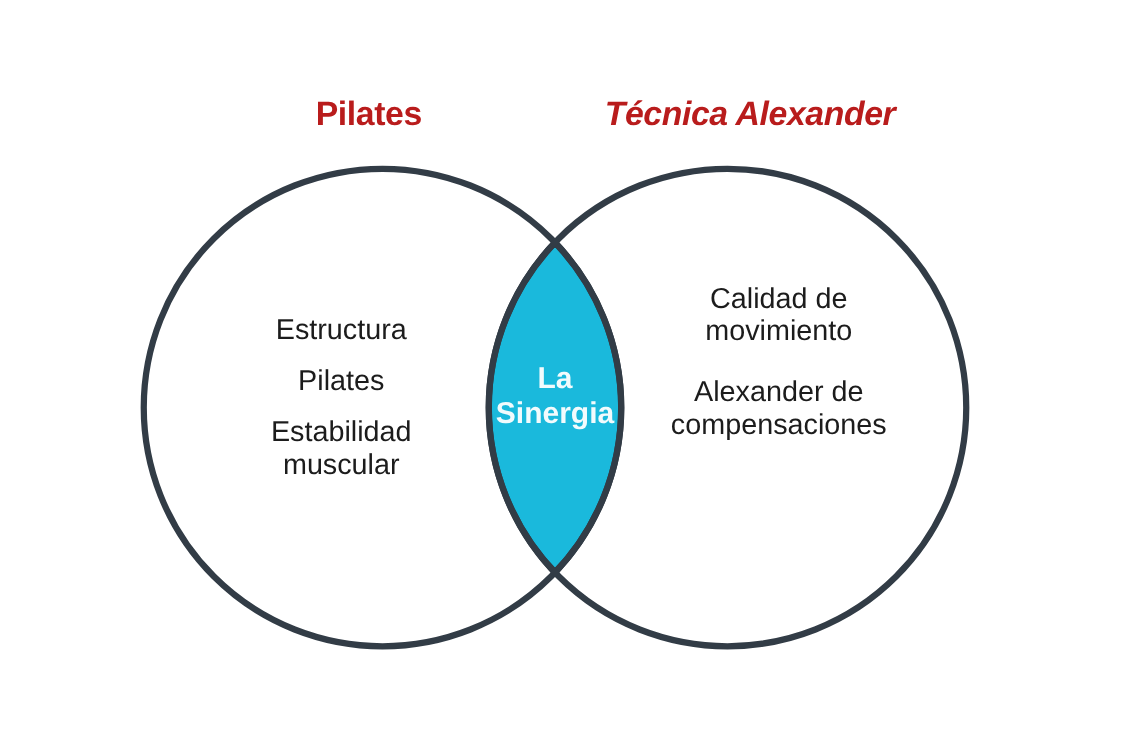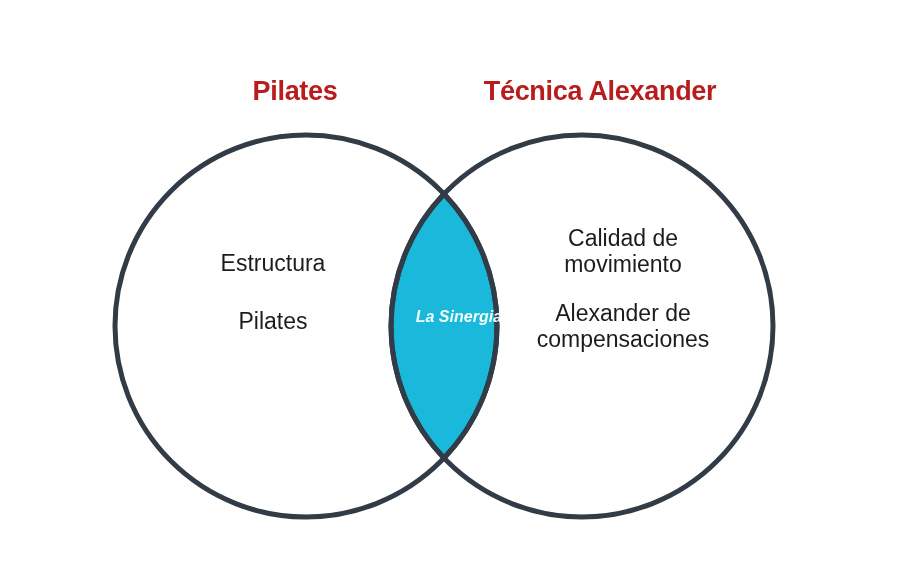--- a/index.html
+++ b/index.html
@@ -24,79 +24,79 @@
     position: absolute;
     top: 76px;
     transform: translateX(-50%);
     font-size: 27px;
     font-weight: 700;
     color: #b91c1c;
     letter-spacing: -0.3px;
     white-space: nowrap;
   }
   .title-left  { left: 295px; }
-  .title-right { left: 600px; }
+  .title-right { left: 600px; font-style: italic; }
   .items {
     position: absolute;
     transform: translateX(-50%);
     display: flex;
     flex-direction: column;
     align-items: center;
     text-align: center;
     color: #1c1c1c;
     font-size: 23px;
     font-weight: 400;
   }
   .items-left {
     left: 273px;
     top: 250px;
     width: 160px;
-    gap: 32px;
+    gap: 15px;
     line-height: 26px;
   }
   .items-right {
     left: 623px;
     top: 225px;
     width: 190px;
     gap: 23px;
     line-height: 26px;
     text-align: center;
   }
   .overlap-label {
     position: absolute;
     left: 444px;
     top: 317px;
     transform: translate(-50%, -50%);
     width: 116px;
-    text-align: right;
-    font-size: 16px;
+    text-align: center;
+    font-size: 24px;
     font-weight: 700;
     line-height: 28px;
     color: #f2fbfd;
-    font-style: italic;
   }
 </style>
 </head>
 <body>
 
 <div class="stage">
 
   <svg class="venn-svg" width="905" height="586" viewBox="0 0 905 586">
     <path d="M 444 194 A 191 191 0 0 1 444 458 A 191 191 0 0 1 444 194 Z" stroke="#323c46" stroke-width="5" fill="#1ab9dc"></path>
     <circle cx="306" cy="326" r="191" fill="none" stroke-width="5" stroke="#323c46"></circle>
     <circle cx="582" cy="326" r="191" fill="none" stroke-width="5" stroke="#323c46"></circle>
   </svg>
 
   <div class="circle-title title-left">Pilates</div>
 
   <div class="circle-title title-right">Técnica Alexander</div>
 
   <div class="items items-left">
     <div class="item">Estructura</div>
     <div class="item">Pilates</div>
+    <div class="item">Estabilidad muscular</div>
   </div>
 
   <div class="items items-right">
     <div class="item">Calidad de movimiento</div>
     <div class="item">Alexander de compensaciones</div>
   </div>
 
   <div class="overlap-label">La Sinergia</div>
 
 </div>

